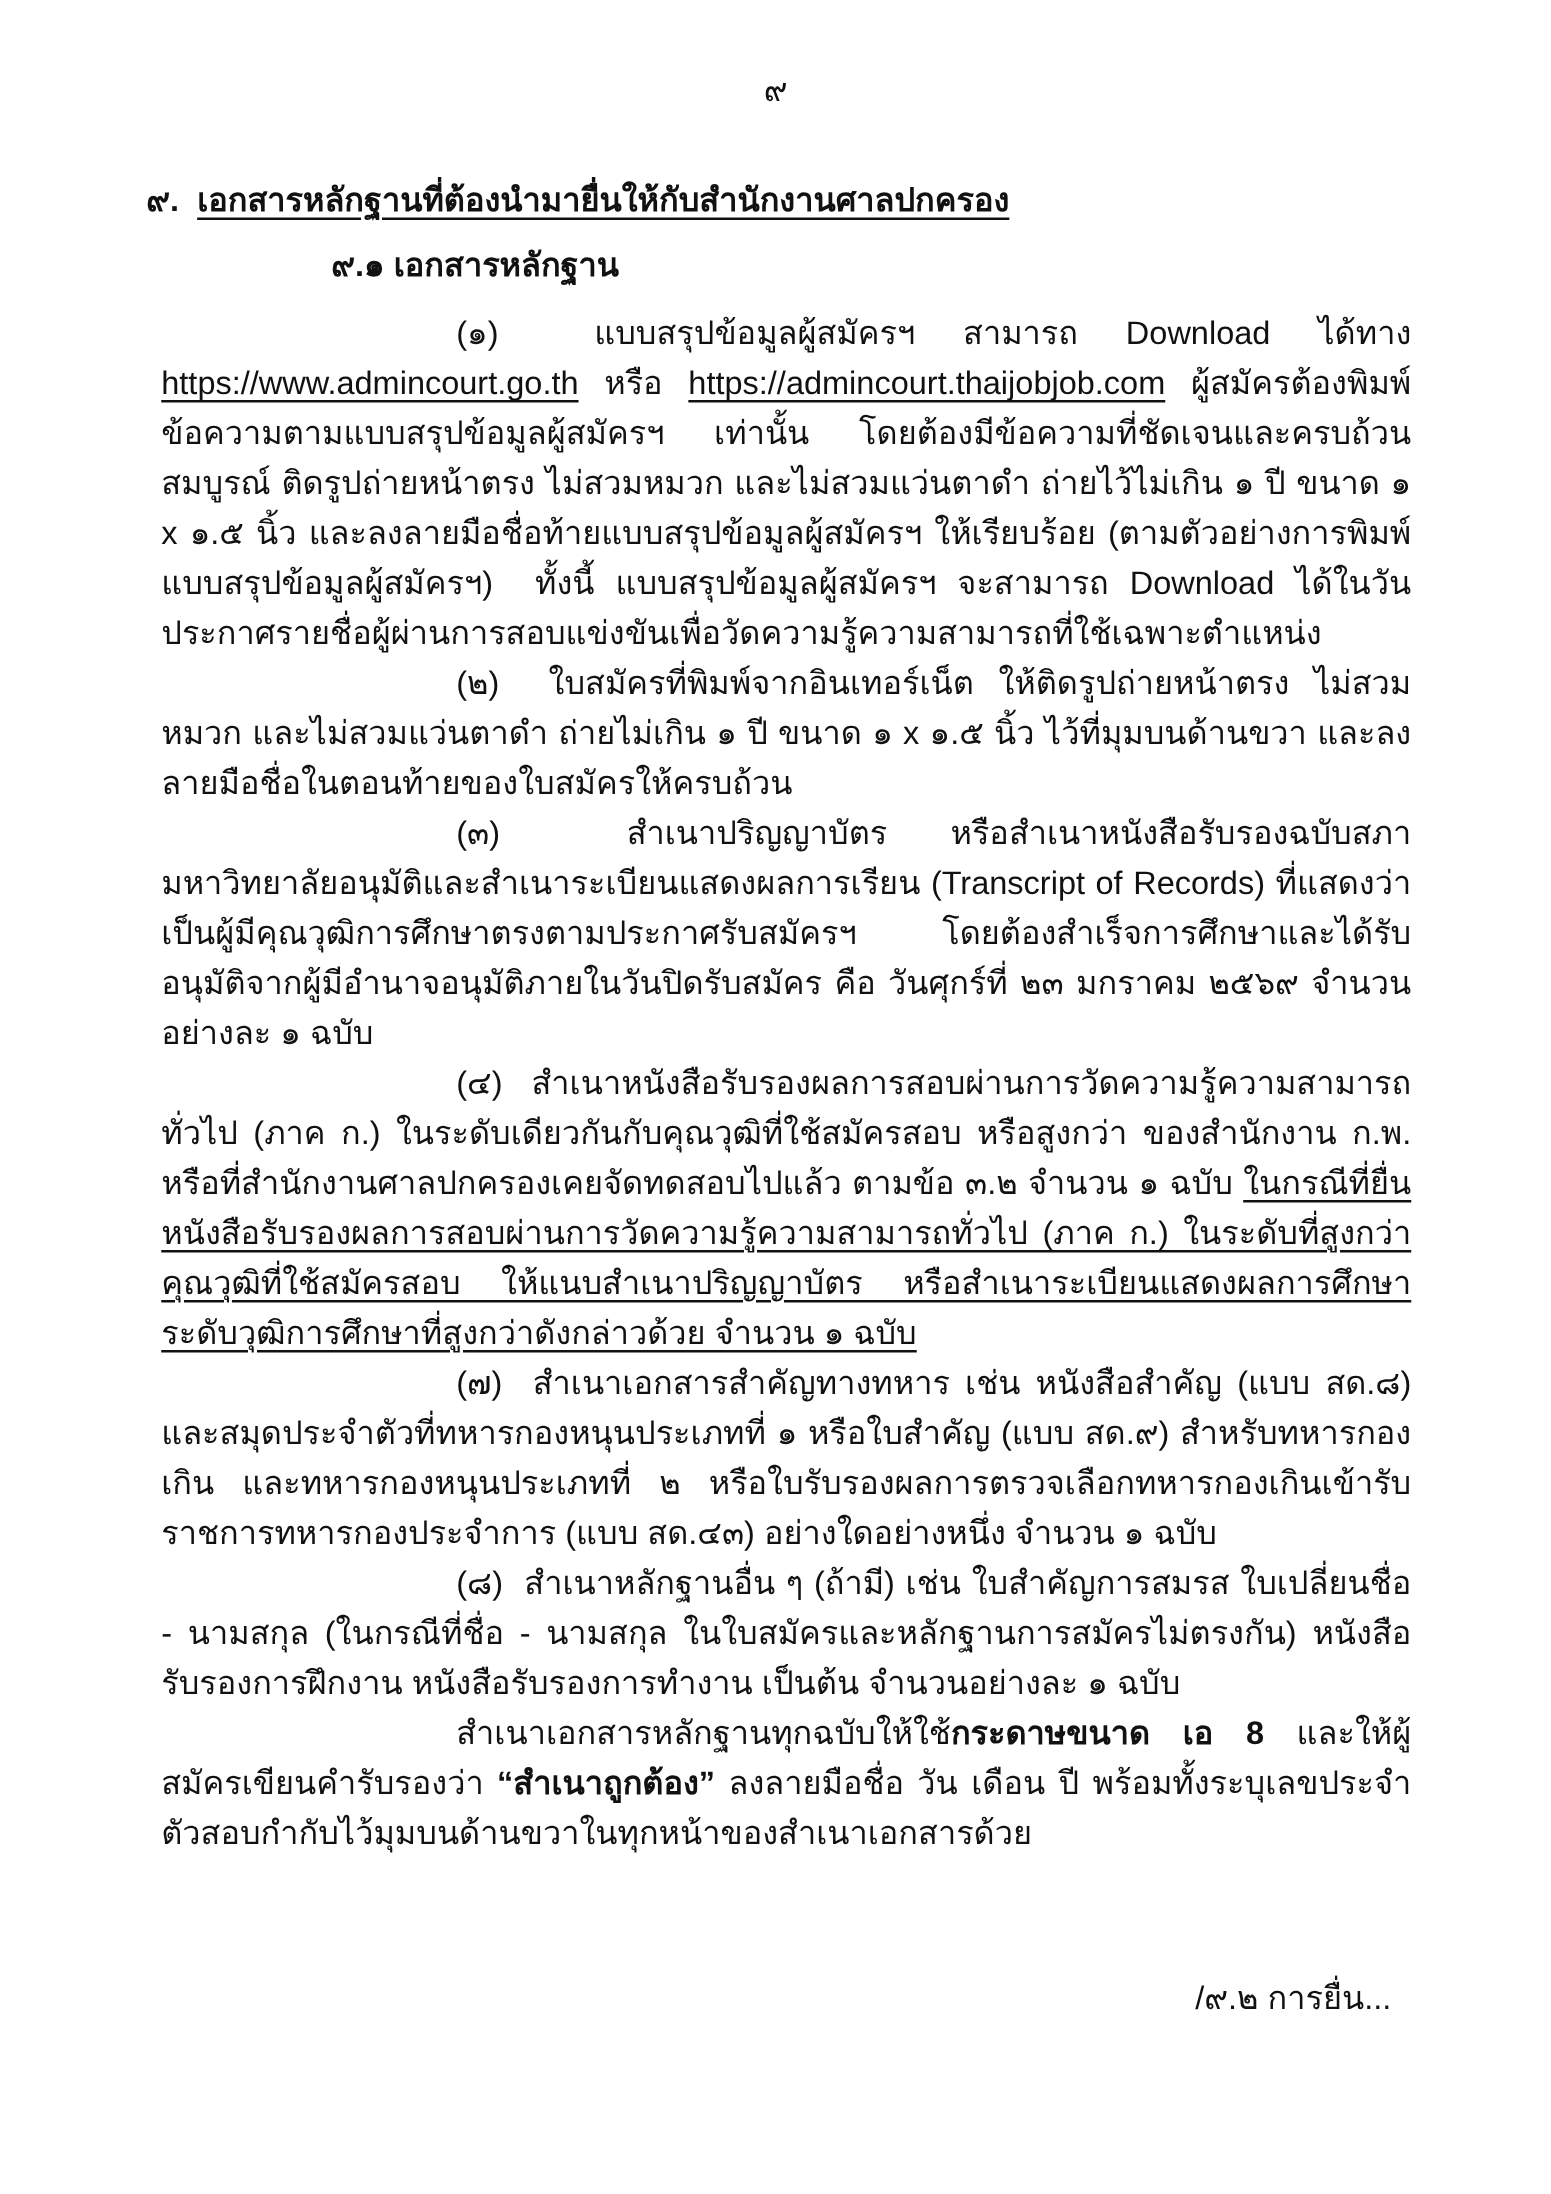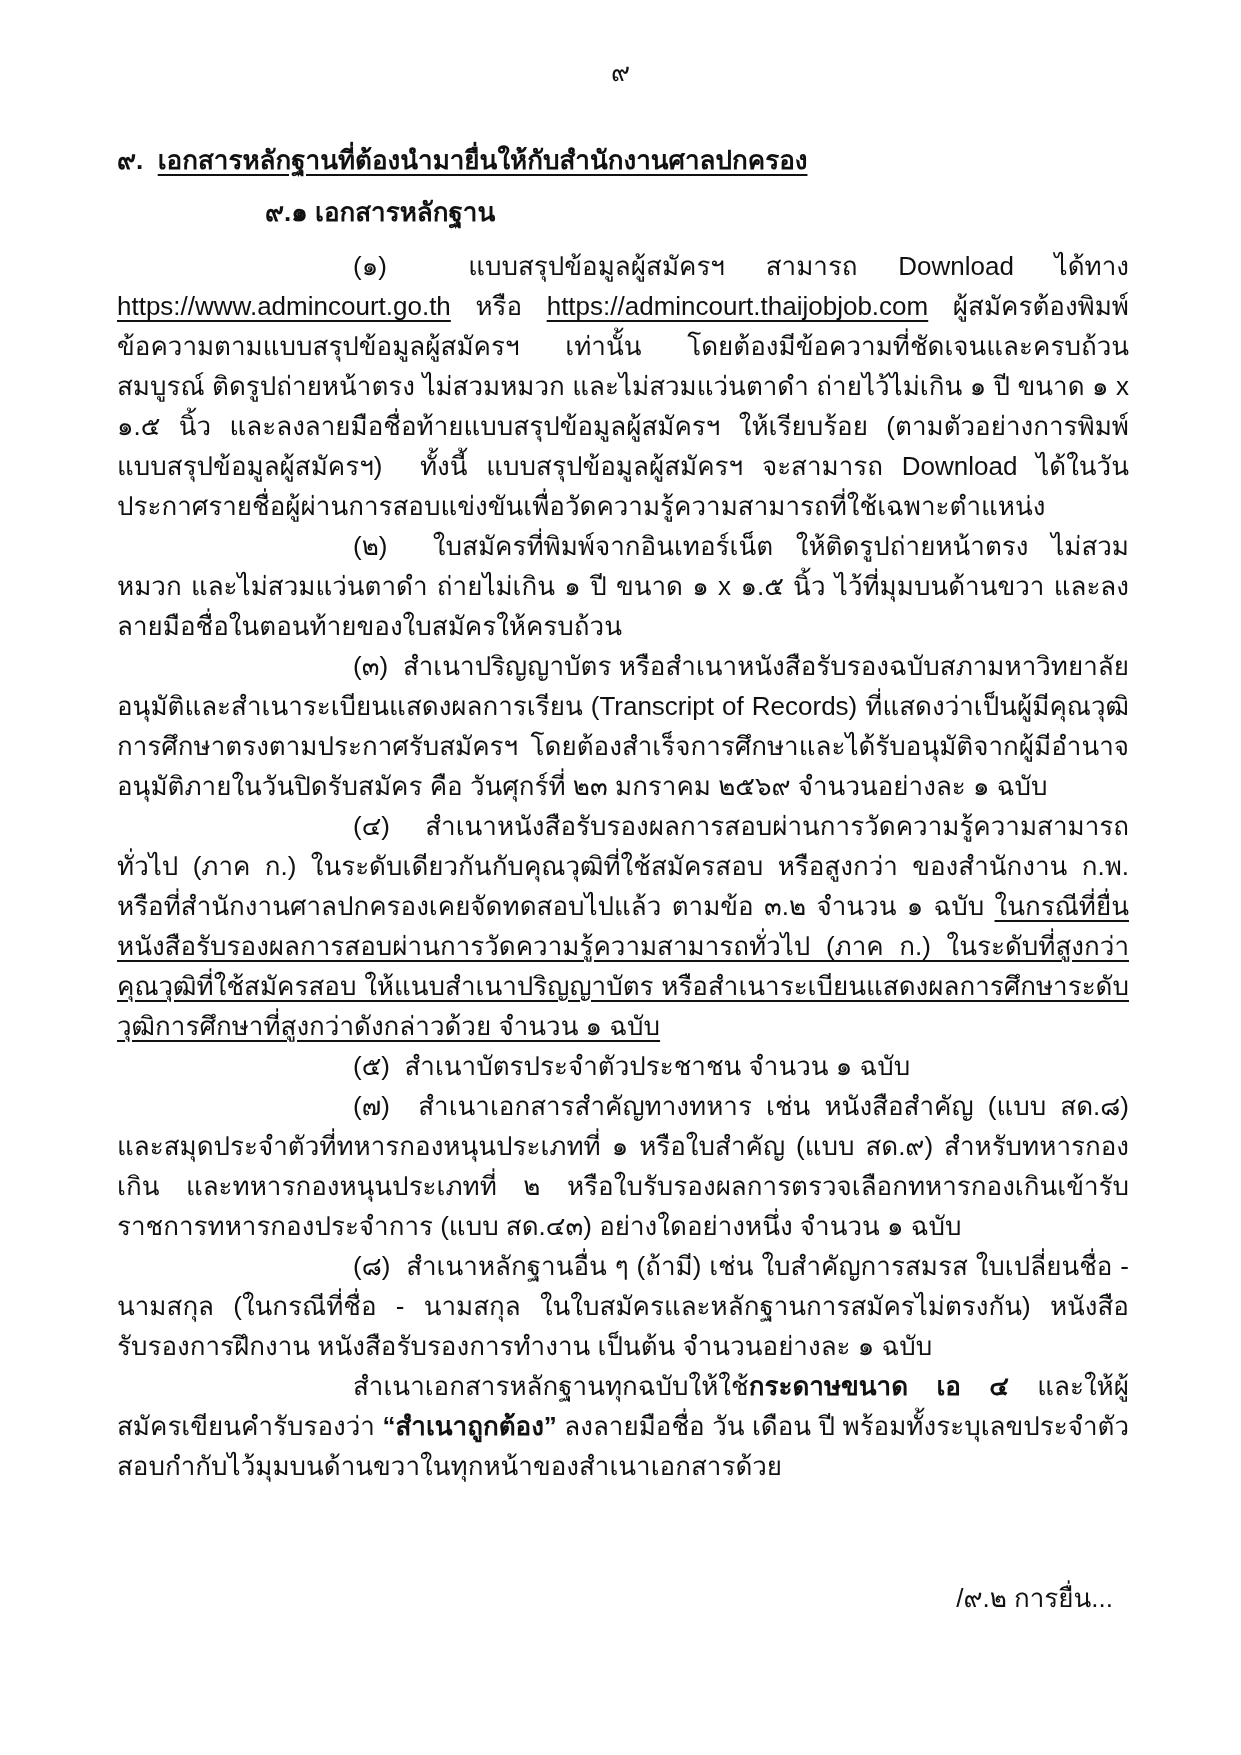--- a/index.html
+++ b/index.html
@@ -28,21 +28,21 @@
     font-size: 26px;
     line-height: 40px;
   }
   .para {
     text-align: justify;
     margin: 0;
   }
   .para.heading     { margin-top: 48px; margin-bottom: 12px; text-indent: 0; }
   .para.subheading  { margin-bottom: 14px; text-indent: 148px; }
   .para.indent-md   { text-indent: 186px; }
-  .para.indent-lg   { text-indent: 236px; }
+  .para.indent-lg   { text-indent: 236px; margin-left: 12px; }
   .seg.normal          { font-weight: normal; }
   .seg.bold            { font-weight: bold; }
   .seg.underline       { text-decoration: underline; text-underline-offset: 5px; }
   .seg.bold-underline  { font-weight: bold; text-decoration: underline; text-underline-offset: 5px; margin-top: 24px; }
   .footer-note {
     position: absolute;
     top: 1578px;
     right: 128px;
     font-size: 26px;
     line-height: 40px;
@@ -55,20 +55,19 @@
 <div class="page">
   <div class="page-number">๙</div>
 
   <div class="doc-body">
       <div class="para heading"><span class="seg bold">๙.&nbsp; </span><span class="seg bold-underline">เอกสารหลักฐานที่ต้องนำมายื่นให้กับสำนักงานศาลปกครอง</span></div>
       <div class="para subheading"><span class="seg bold">๙.๑ เอกสารหลักฐาน</span></div>
       <div class="para indent-lg"><span class="seg normal">(๑)&nbsp; แบบสรุปข้อมูลผู้สมัครฯ สามารถ Download ได้ทาง </span><span class="seg underline">https://www.admincourt.go.th</span><span class="seg normal"> หรือ </span><span class="seg underline">https://admincourt.thaijobjob.com</span><span class="seg normal"> ผู้สมัครต้องพิมพ์ข้อความตามแบบสรุปข้อมูลผู้สมัครฯ เท่านั้น โดยต้องมีข้อความที่ชัดเจนและครบถ้วนสมบูรณ์ ติดรูปถ่ายหน้าตรง ไม่สวมหมวก และไม่สวมแว่นตาดำ ถ่ายไว้ไม่เกิน ๑ ปี ขนาด ๑ x ๑.๕ นิ้ว และลงลายมือชื่อท้ายแบบสรุปข้อมูลผู้สมัครฯ ให้เรียบร้อย (ตามตัวอย่างการพิมพ์แบบสรุปข้อมูลผู้สมัครฯ)&nbsp; ทั้งนี้ แบบสรุปข้อมูลผู้สมัครฯ จะสามารถ Download ได้ในวันประกาศรายชื่อผู้ผ่านการสอบแข่งขันเพื่อวัดความรู้ความสามารถที่ใช้เฉพาะตำแหน่ง</span></div>
       <div class="para indent-lg"><span class="seg normal">(๒)&nbsp; ใบสมัครที่พิมพ์จากอินเทอร์เน็ต ให้ติดรูปถ่ายหน้าตรง ไม่สวมหมวก และไม่สวมแว่นตาดำ ถ่ายไม่เกิน ๑ ปี ขนาด ๑ x ๑.๕ นิ้ว ไว้ที่มุมบนด้านขวา และลงลายมือชื่อในตอนท้ายของใบสมัครให้ครบถ้วน</span></div>
       <div class="para indent-lg"><span class="seg normal">(๓)&nbsp; สำเนาปริญญาบัตร หรือสำเนาหนังสือรับรองฉบับสภามหาวิทยาลัยอนุมัติและสำเนาระเบียนแสดงผลการเรียน (Transcript of Records) ที่แสดงว่าเป็นผู้มีคุณวุฒิการศึกษาตรงตามประกาศรับสมัครฯ โดยต้องสำเร็จการศึกษาและได้รับอนุมัติจากผู้มีอำนาจอนุมัติภายในวันปิดรับสมัคร คือ วันศุกร์ที่ ๒๓ มกราคม ๒๕๖๙ จำนวนอย่างละ ๑ ฉบับ</span></div>
       <div class="para indent-lg"><span class="seg normal">(๔)&nbsp; สำเนาหนังสือรับรองผลการสอบผ่านการวัดความรู้ความสามารถทั่วไป (ภาค ก.) ในระดับเดียวกันกับคุณวุฒิที่ใช้สมัครสอบ หรือสูงกว่า ของสำนักงาน ก.พ. หรือที่สำนักงานศาลปกครองเคยจัดทดสอบไปแล้ว ตามข้อ ๓.๒ จำนวน ๑ ฉบับ </span><span class="seg underline">ในกรณีที่ยื่นหนังสือรับรองผลการสอบผ่านการวัดความรู้ความสามารถทั่วไป (ภาค ก.) ในระดับที่สูงกว่า คุณวุฒิที่ใช้สมัครสอบ ให้แนบสำเนาปริญญาบัตร หรือสำเนาระเบียนแสดงผลการศึกษาระดับวุฒิการศึกษาที่สูงกว่าดังกล่าวด้วย จำนวน ๑ ฉบับ</span></div>
-      <div class="para indent-lg"><span class="seg normal">(๕)&nbsp; สำเนาบัตรประจำตัวประชาชน จำนวน ๑ ฉบับ</span></div>
       <div class="para indent-lg"><span class="seg normal">(๗)&nbsp; สำเนาเอกสารสำคัญทางทหาร เช่น หนังสือสำคัญ (แบบ สด.๘) และสมุดประจำตัวที่ทหารกองหนุนประเภทที่ ๑ หรือใบสำคัญ (แบบ สด.๙) สำหรับทหารกองเกิน และทหารกองหนุนประเภทที่ ๒ หรือใบรับรองผลการตรวจเลือกทหารกองเกินเข้ารับราชการทหารกองประจำการ (แบบ สด.๔๓) อย่างใดอย่างหนึ่ง จำนวน ๑ ฉบับ</span></div>
       <div class="para indent-lg"><span class="seg normal">(๘)&nbsp; สำเนาหลักฐานอื่น ๆ (ถ้ามี) เช่น ใบสำคัญการสมรส ใบเปลี่ยนชื่อ - นามสกุล (ในกรณีที่ชื่อ - นามสกุล ในใบสมัครและหลักฐานการสมัครไม่ตรงกัน) หนังสือรับรองการฝึกงาน หนังสือรับรองการทำงาน เป็นต้น จำนวนอย่างละ ๑ ฉบับ</span></div>
-      <div class="para indent-lg"><span class="seg normal">สำเนาเอกสารหลักฐานทุกฉบับให้ใช้</span><span class="seg bold">กระดาษขนาด เอ ๔</span><span class="seg normal"> และให้ผู้สมัครเขียนคำรับรองว่า </span><span class="seg bold">“สำเนาถูกต้อง”</span><span class="seg normal"> ลงลายมือชื่อ วัน เดือน ปี พร้อมทั้งระบุเลขประจำตัวสอบกำกับไว้มุมบนด้านขวาในทุกหน้าของสำเนาเอกสารด้วย</span></div>
+      <div class="para indent-lg"><span class="seg normal">สำเนาเอกสารหลักฐานทุกฉบับให้ใช้</span><span class="seg bold">กระดาษขนาด เอ 8</span><span class="seg normal"> และให้ผู้สมัครเขียนคำรับรองว่า </span><span class="seg bold">“สำเนาถูกต้อง”</span><span class="seg normal"> ลงลายมือชื่อ วัน เดือน ปี พร้อมทั้งระบุเลขประจำตัวสอบกำกับไว้มุมบนด้านขวาในทุกหน้าของสำเนาเอกสารด้วย</span></div>
     </div>
 
   <div class="footer-note">/๙.๒ การยื่น...</div>
 </div>
 
 </body></html>

